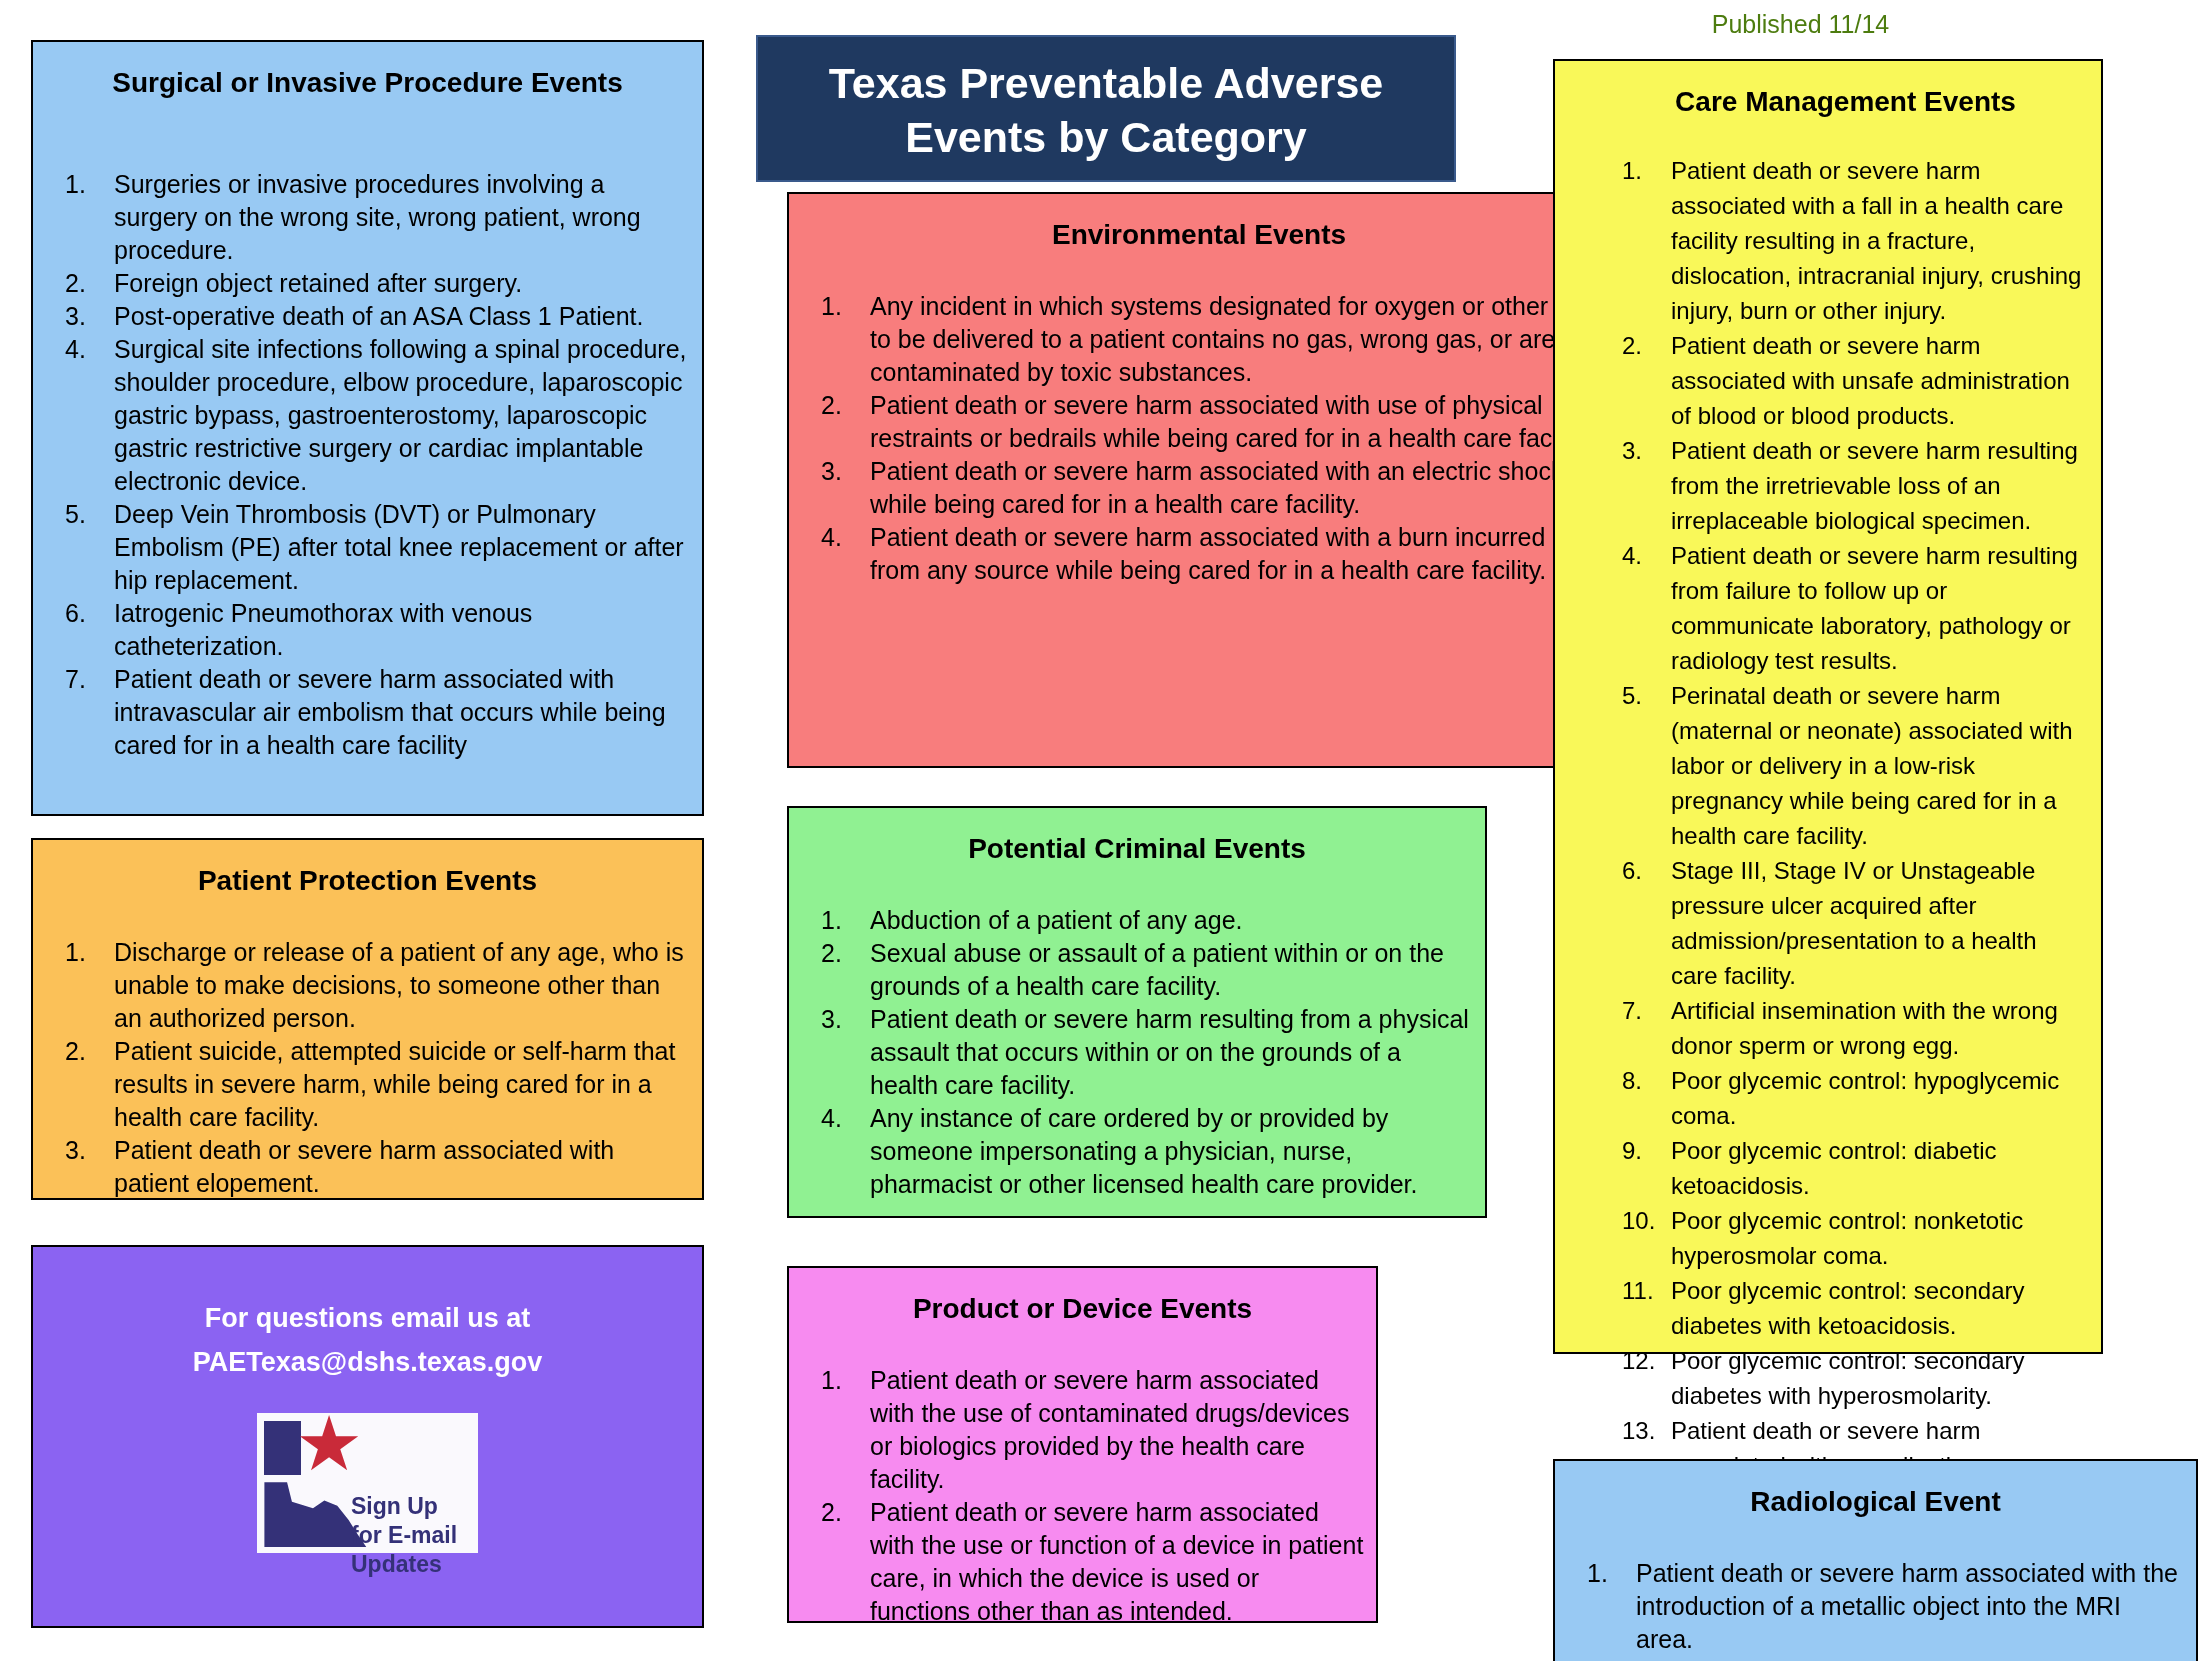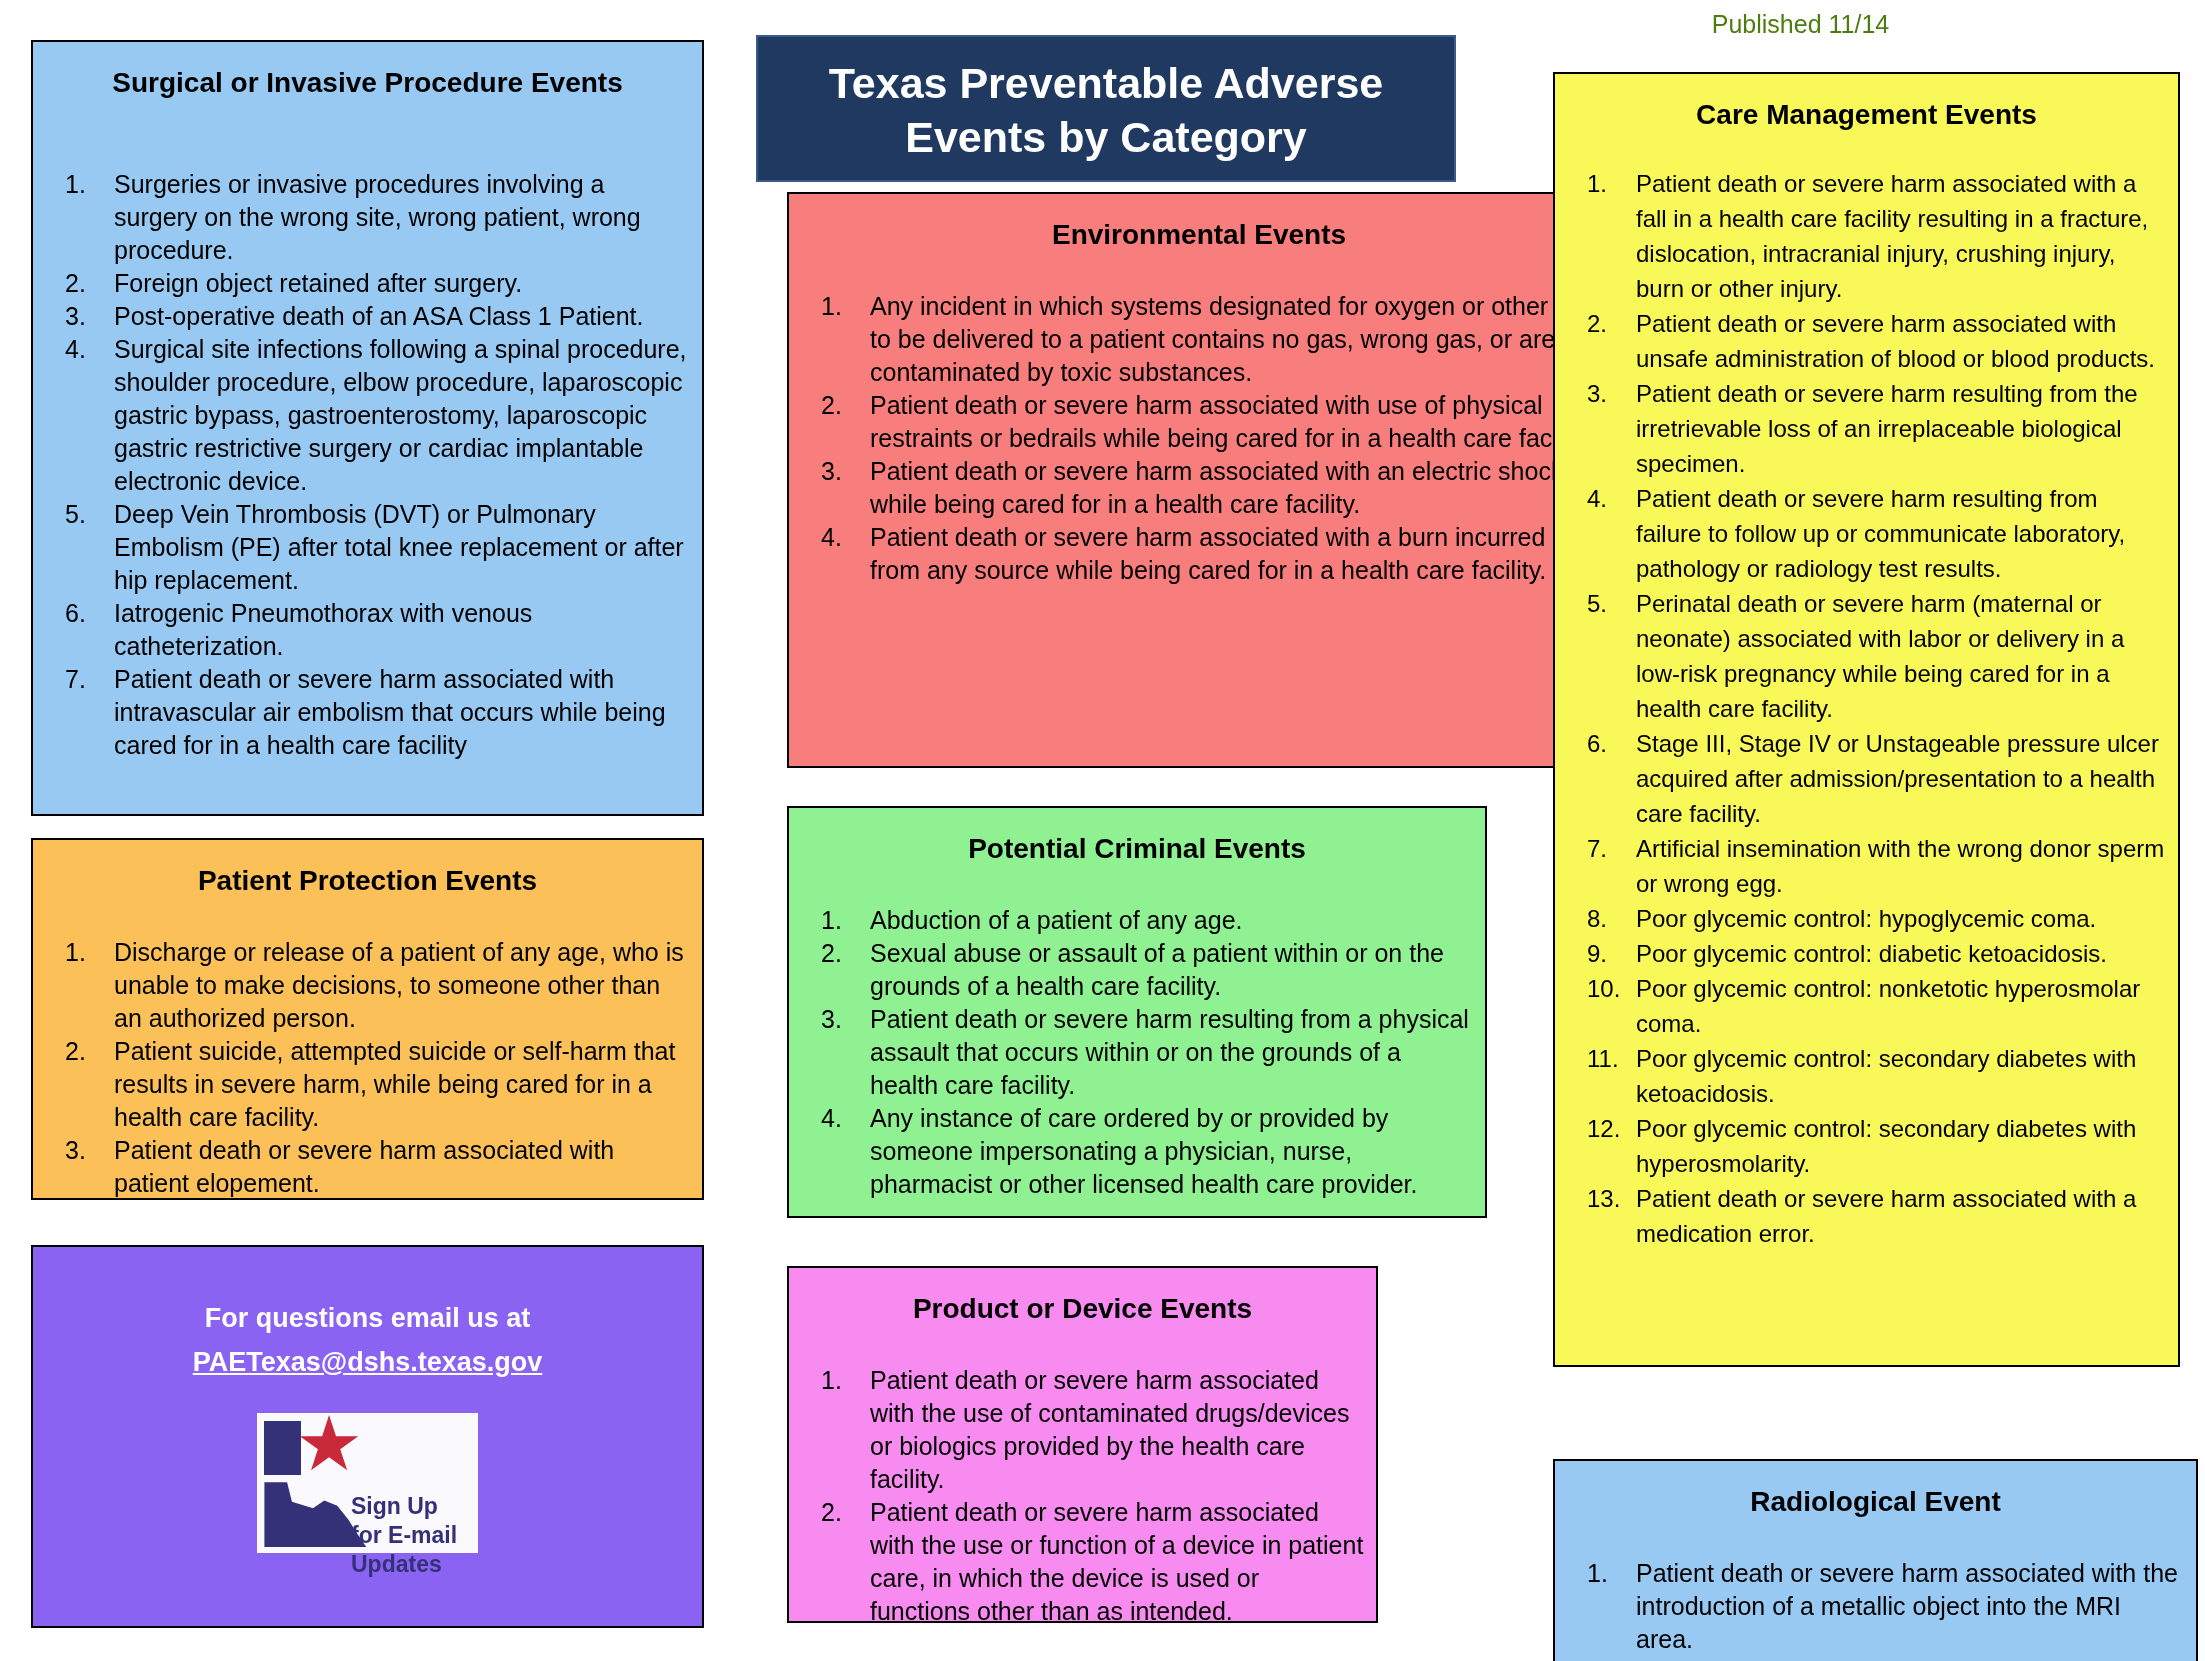--- a/index.html
+++ b/index.html
@@ -41,28 +41,28 @@
     text-align:center; padding:19px 29px 0; margin:0;
   }
   #box-environmental { left:787px; top:192px;  width:824px; height:576px; background:var(--red); }
   #box-criminal      { left:787px; top:806px; width:700px; height:412px; background:var(--green); }
   #box-product       { left:787px; top:1266px; width:591px; height:357px; background:var(--pink); }
   
   #published {
     position:absolute; left:1580px; top:10.3px; width:441px;
     font-size:25px; text-align:center; color:#4d7c0f;
   }
-  #box-care         { left:1553px; top:72px;   width:627px; height:1295px; background:var(--yellow); }
+  #box-care         { left:1553px; top:59px;   width:550px; height:1295px; background:var(--yellow);padding-left:35px; }
   #box-care ol.box-list { font-size:24px; line-height:35px; margin-top:34px; }
   #box-radiological { left:1553px; top:1459px; width:645px; height:245px;  background:var(--light-blue); }
   
   .contact-line  { margin:54px 14.7px 0; font-size:27px; font-weight:bold; line-height:34px; }
   .contact-email {
     display:inline-block; margin-top:10.3px; font-size:27px; font-weight:bold;
-    line-height:34px; color:#ffffff; text-decoration:underline; cursor:pointer;
+    line-height:34px; color:#ffffff; cursor:pointer;
   }
   .signup-badge {
     position:relative; width:221px; height:140px; margin:34px auto 0;
     background:#faf9fd; cursor:pointer; text-align:left;
   }
   .badge-rect {
     position:absolute; left:7.4px; top:7.4px; width:37px; height:54px;
     background:var(--badge-navy);
   }
   .badge-texas {

